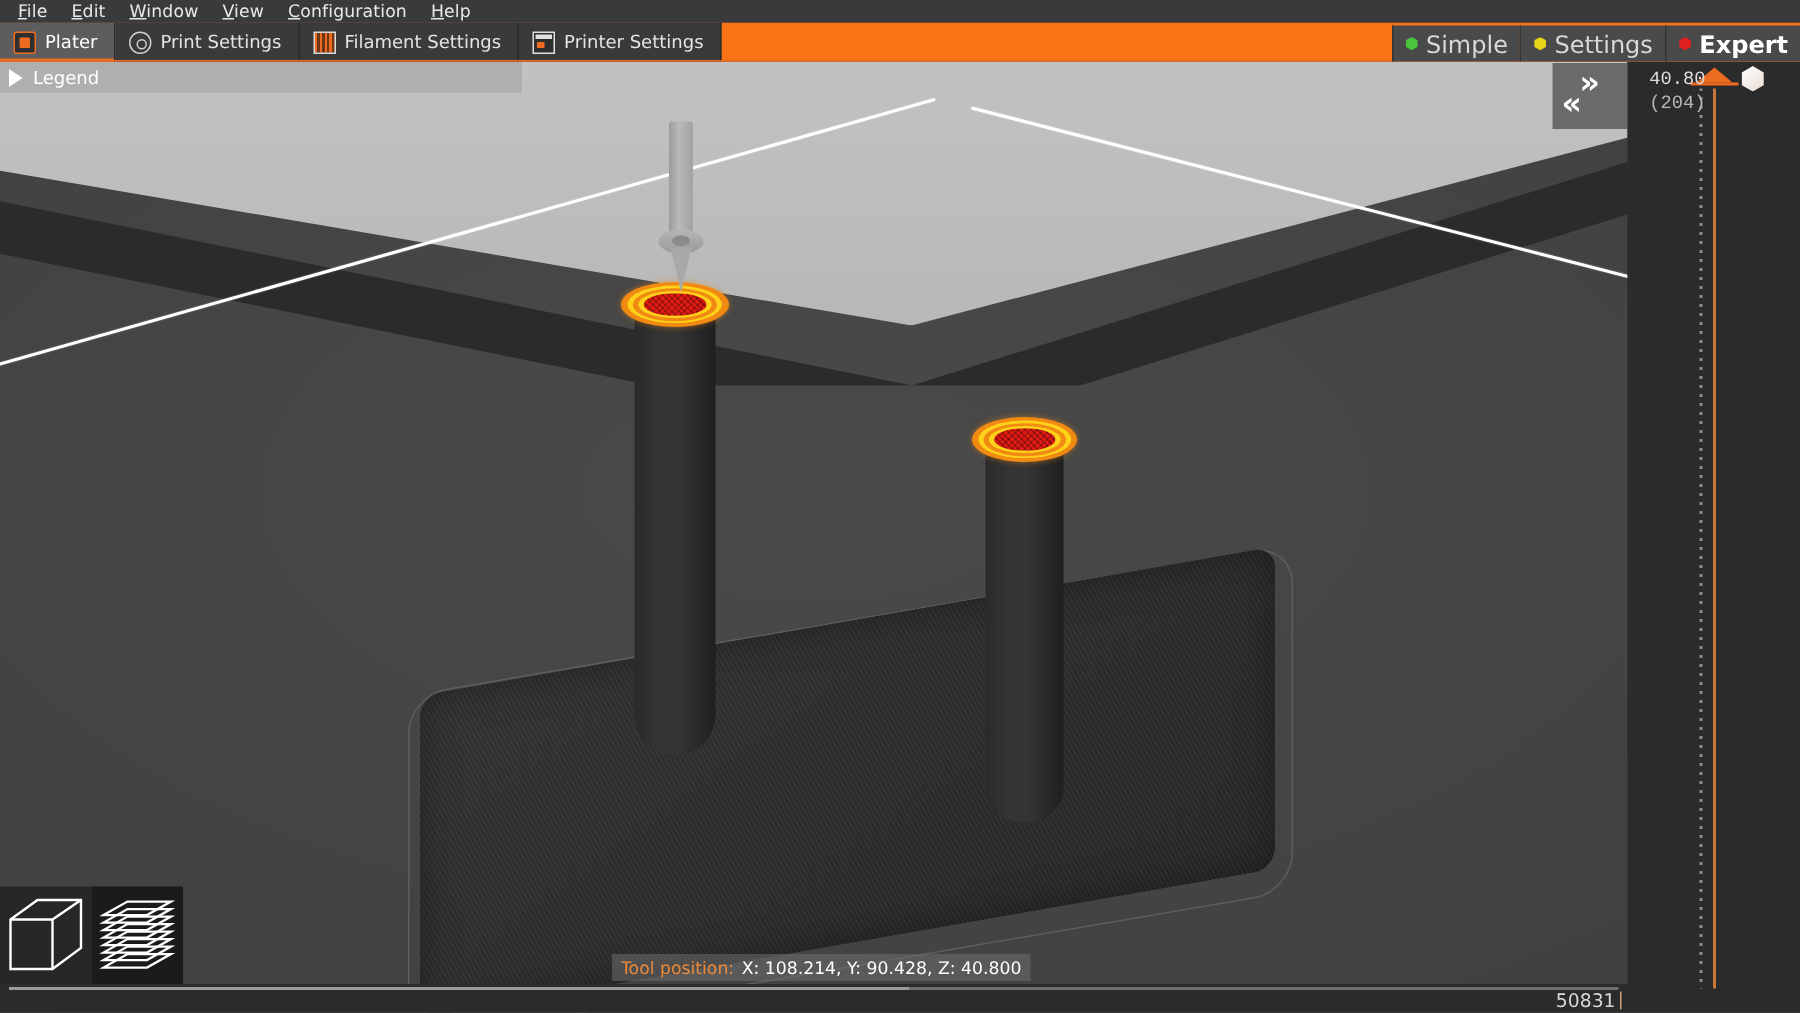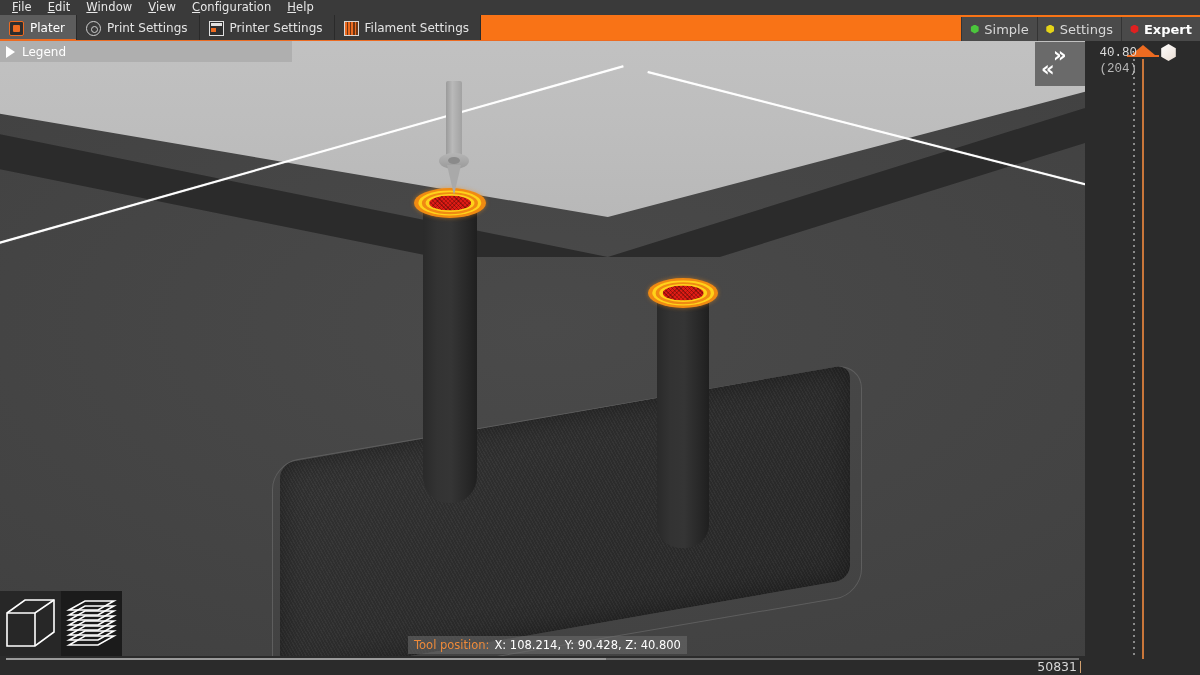--- a/index.html
+++ b/index.html
@@ -78,21 +78,21 @@
     width:5px; height:4.5px; background:#ed6b21;
   }
 
   
   .modebar {
     position:absolute; top:17px; right:0; height:22px;
     display:flex; align-items:stretch; z-index:41;
   }
   .mode {
     display:flex; align-items:center; gap:5px;
-    padding:12px 8px; font-size:13px; color:#d8d8d8;
+    padding:12px 8px; font-size:16px; color:#d8d8d8;
     background:#4a4a4a; border-left:1px solid #343434;
   }
   .mode.active { background:#4a4a4a; color:#ffffff; font-weight:bold; }
   .mode-dot {
     width:9px; height:9px; flex:0 0 9px;
     clip-path:polygon(50% 0%,93% 25%,93% 75%,50% 100%,7% 75%,7% 25%);
   }
 
   
   .viewport {
@@ -187,21 +187,21 @@
     background:#8a8a8a; border-radius:50%;
   }
   .nozzle .tip {
     position:absolute; left:7.5px; top:84px; width:0; height:0;
     border-left:7.5px solid transparent; border-right:7.5px solid transparent;
     border-top:30px solid #a9a9a9;
   }
 
   
   .legend {
-    position:absolute; top:41px; left:0; width:292px; height:21px;
+    position:absolute; top:41px; left:0; width:348px; height:21px;
     background:rgba(160,160,160,.55);
     display:flex; align-items:center; gap:7px; padding-left:6px;
     z-index:20;
   }
   .legend-arrow {
     width:0; height:0; flex:0 0 auto;
     border-top:6px solid transparent; border-bottom:6px solid transparent;
     border-left:9px solid #ffffff;
   }
   .legend-label { font-size:12px; color:#ffffff; }
@@ -323,26 +323,26 @@
     <div class="tabbar-inner">
       <div class="tab active">
         <span class="ico ico-plater"></span>
         <span>Plater</span>
       </div>
       <div class="tab">
         <span class="ico ico-print"></span>
         <span>Print Settings</span>
       </div>
       <div class="tab">
+        <span class="ico ico-filament"></span>
+        <span>Filament Settings</span>
+      </div>
+      <div class="tab">
         <span class="ico ico-printer"></span>
         <span>Printer Settings</span>
-      </div>
-      <div class="tab">
-        <span class="ico ico-filament"></span>
-        <span>Filament Settings</span>
       </div>
     </div>
   </div>
 
   <div class="modebar">
     <div class="mode">
       <span class="mode-dot" style="background:#4bc63c"></span>
       <span>Simple</span>
     </div>
     <div class="mode">

